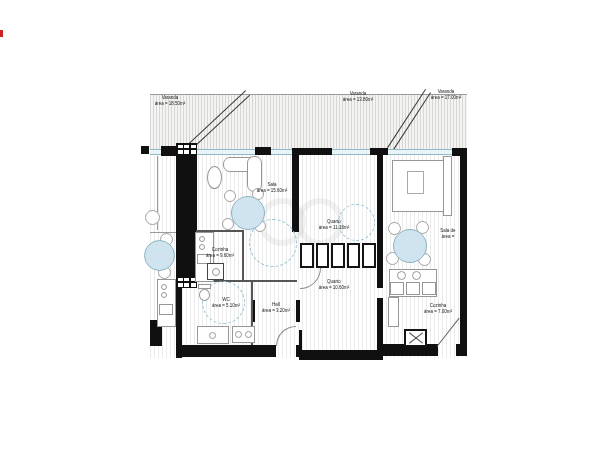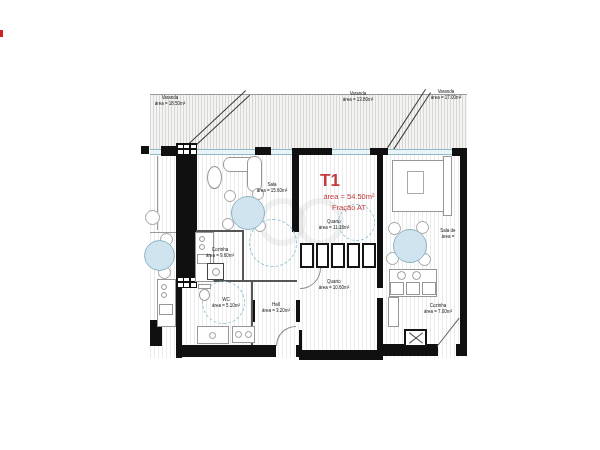--- a/index.html
+++ b/index.html
@@ -210,19 +210,14 @@
   </div>
   <div class="abs lbl" style="left:434px;top:228px;width:28px;">
     <span class="nm">Sala de</span>
     <span class="ar">área =</span>
   </div>
   <div class="abs lbl" style="left:418px;top:303px;width:40px;">
     <span class="nm">Cozinha</span>
     <span class="ar">área = 7.00m²</span>
   </div>
 
-  <div class="abs unit-lbl" style="left:316px;top:172px;width:66px;">
-    <span class="code">T1</span>
-    <span class="area">área = 54.50m²</span>
-    <span class="frac">Fração AT</span>
-  </div>
 
 </div>
 
 </body></html>

